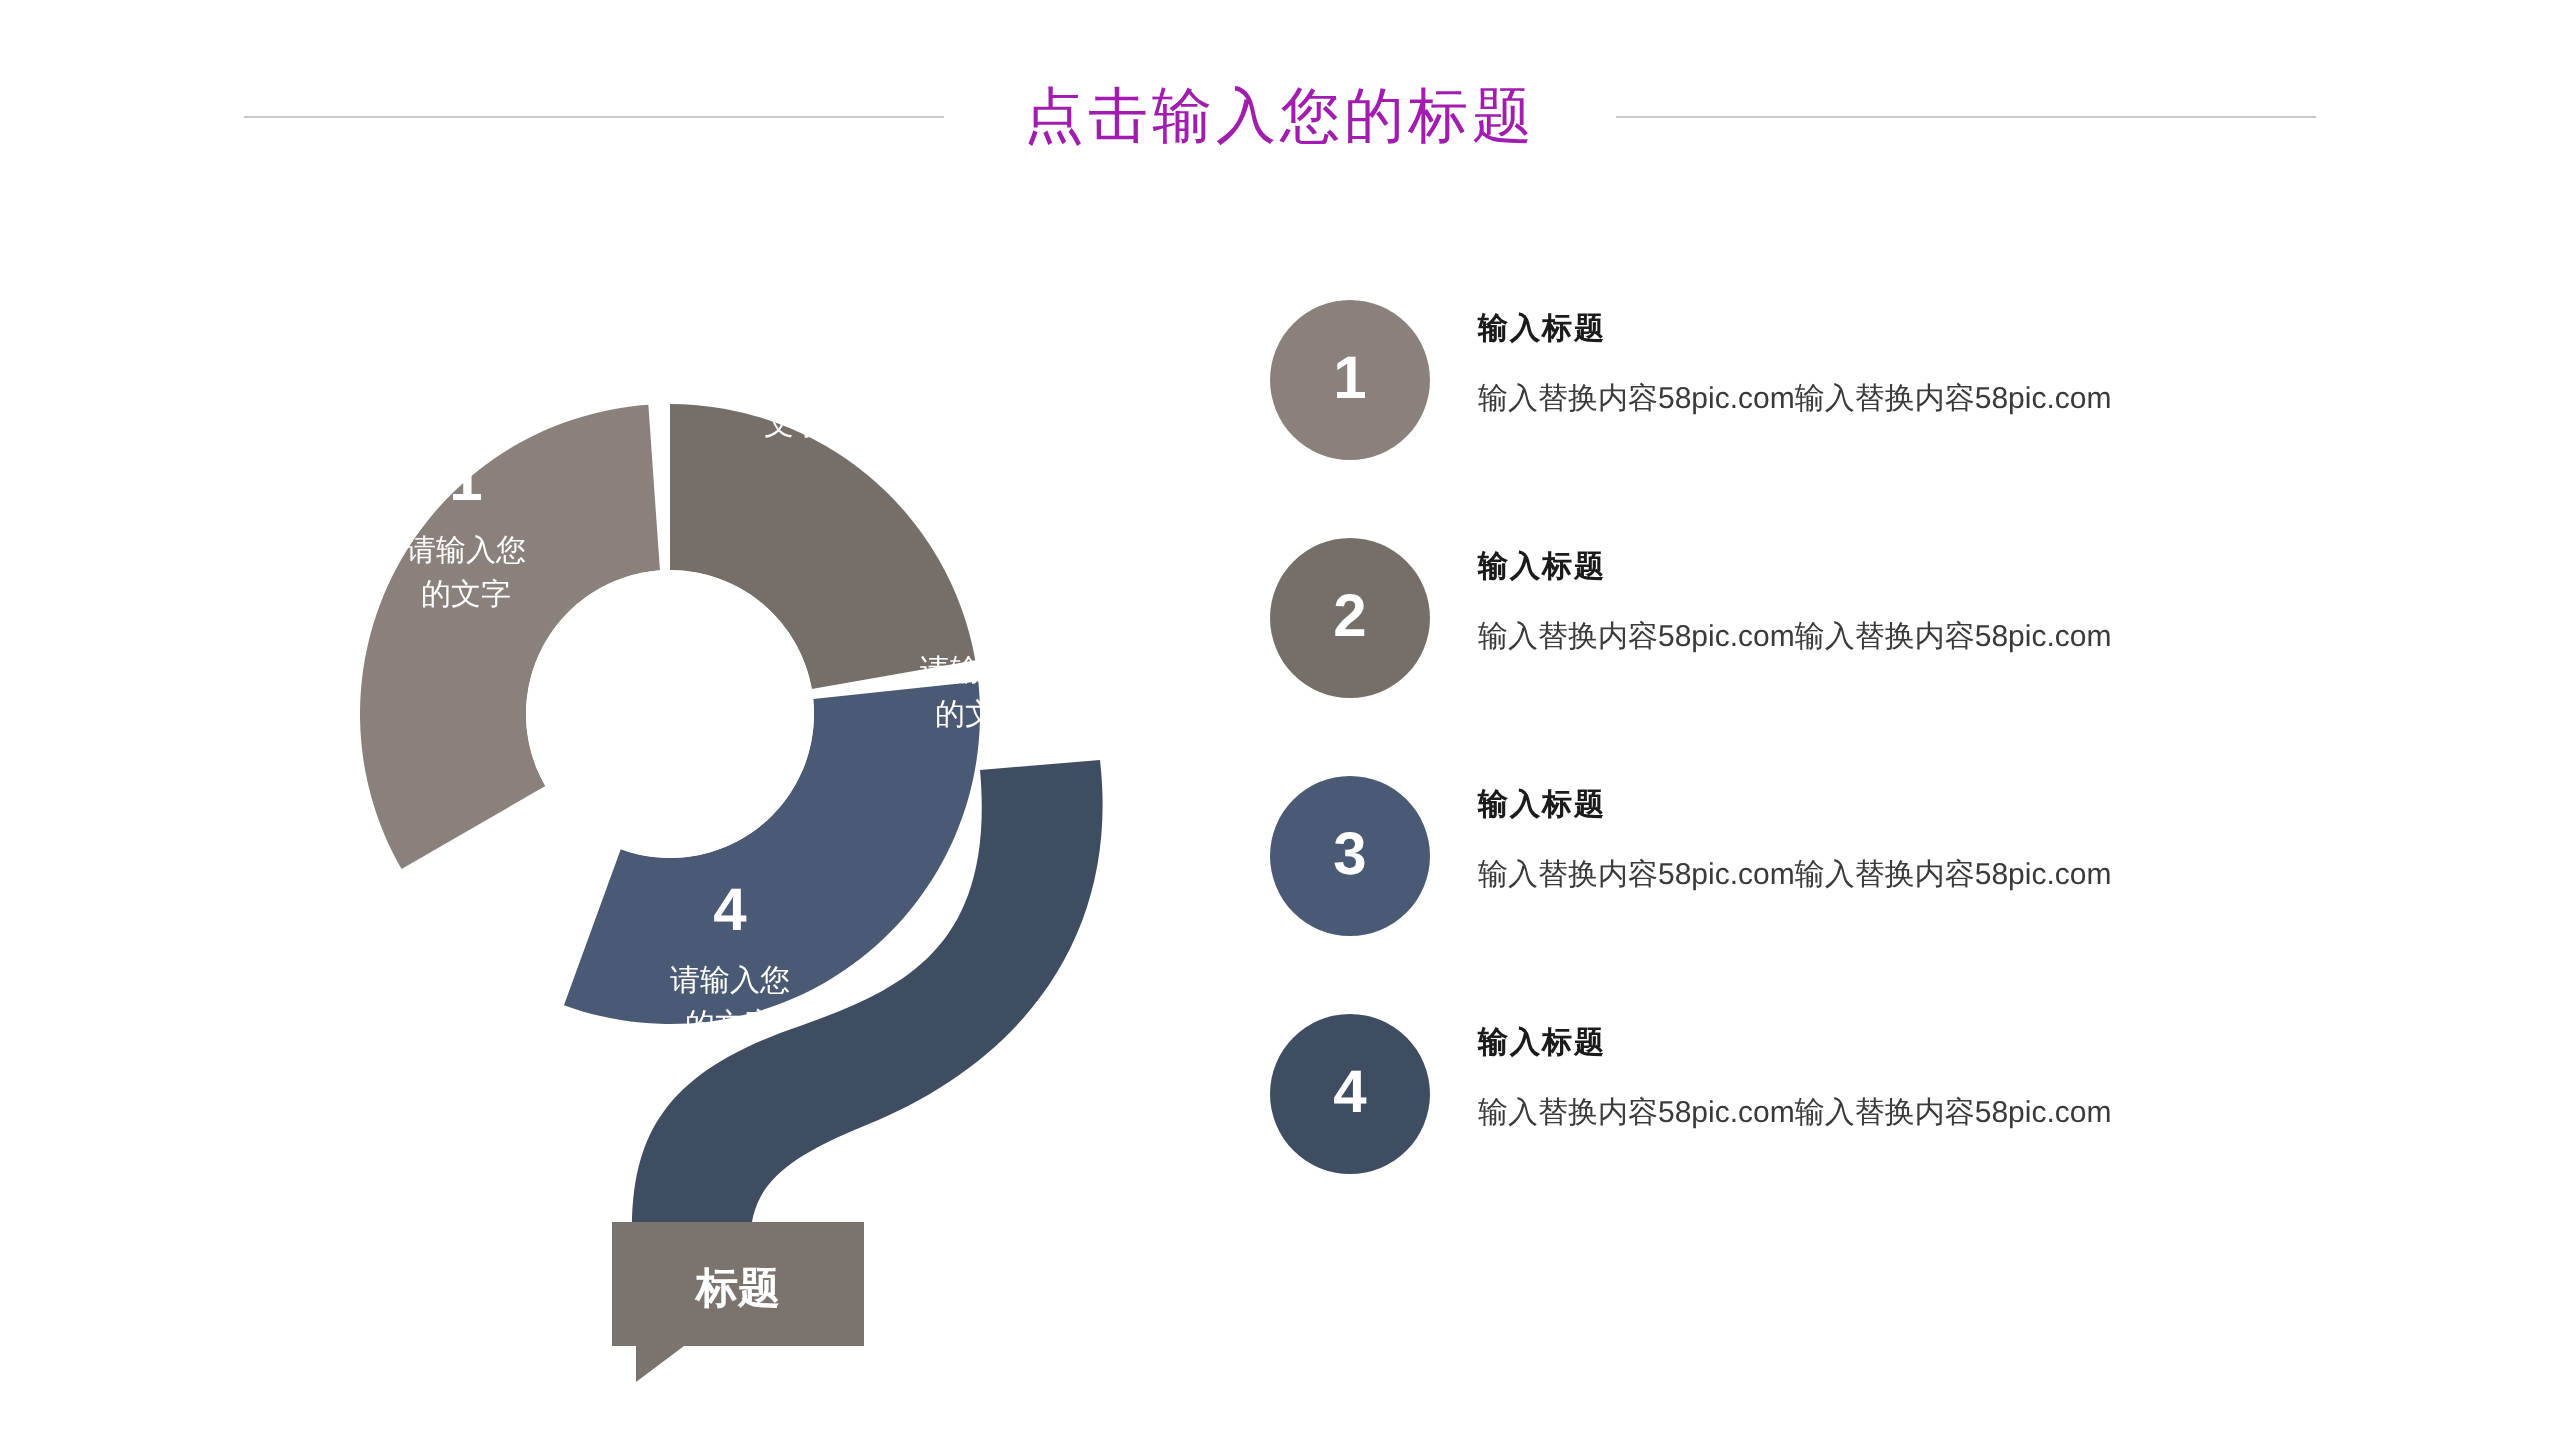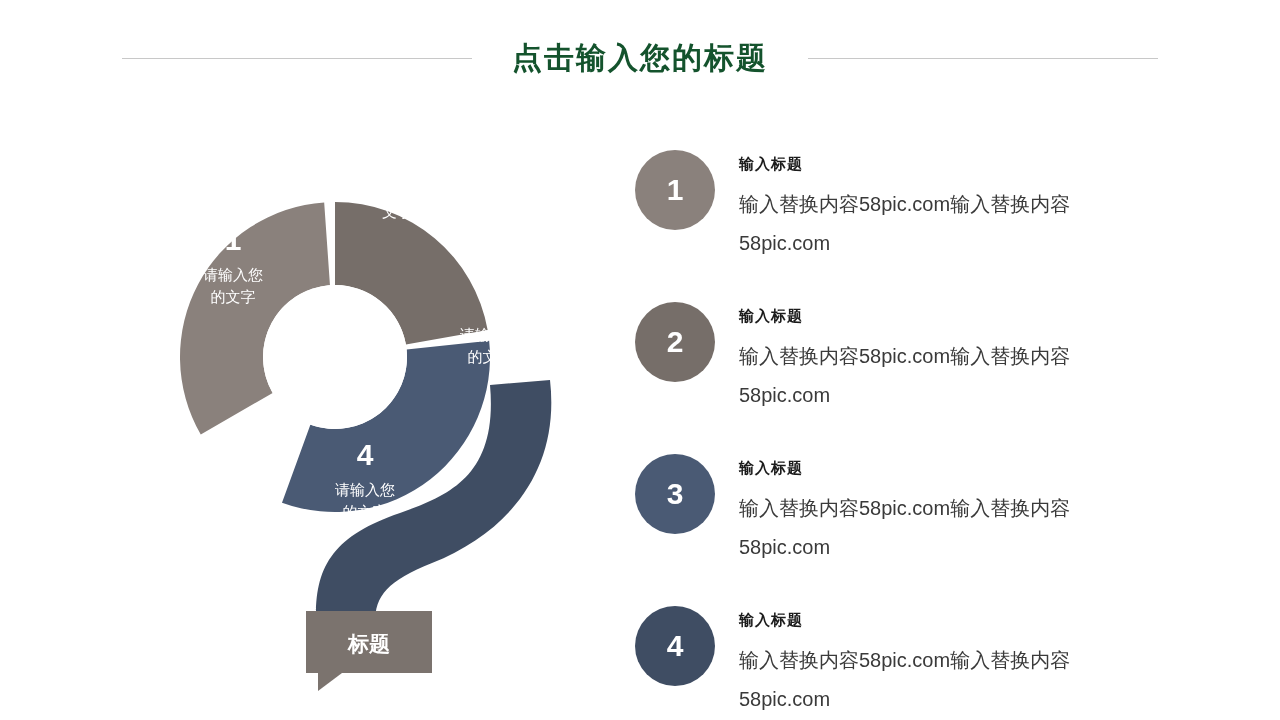--- a/index.html
+++ b/index.html
@@ -32,25 +32,25 @@
   }
   .header-rule {
     height: 1px;
     background: #c8c8c8;
     flex: 0 0 auto;
   }
   .header-rule.left { width: 350px; }
   .header-rule.right { width: 350px; }
   .header-title {
     font-size: 30px;
-    color: #14532d;
+    color: #a21caf;
     letter-spacing: 2px;
     padding: 0 40px;
     white-space: nowrap;
-    font-weight: 700;
+    font-weight: 400;
   }
 
   
   .diagram {
     position: absolute;
     left: 120px;
     top: 95px;
     width: 520px;
     height: 600px;
   }
@@ -102,21 +102,21 @@
     max-width: 360px;
   }
   .item-title {
     font-size: 15px;
     font-weight: bold;
     color: #1b1b1b;
     margin-bottom: 11px;
     letter-spacing: 1px;
   }
   .item-desc {
-    font-size: 20px;
+    font-size: 15px;
     color: #3a3a3a;
     line-height: 1.95;
   }
 </style>
 </head>
 <body>
 
 <div class="slide">
 
   <div class="header">

